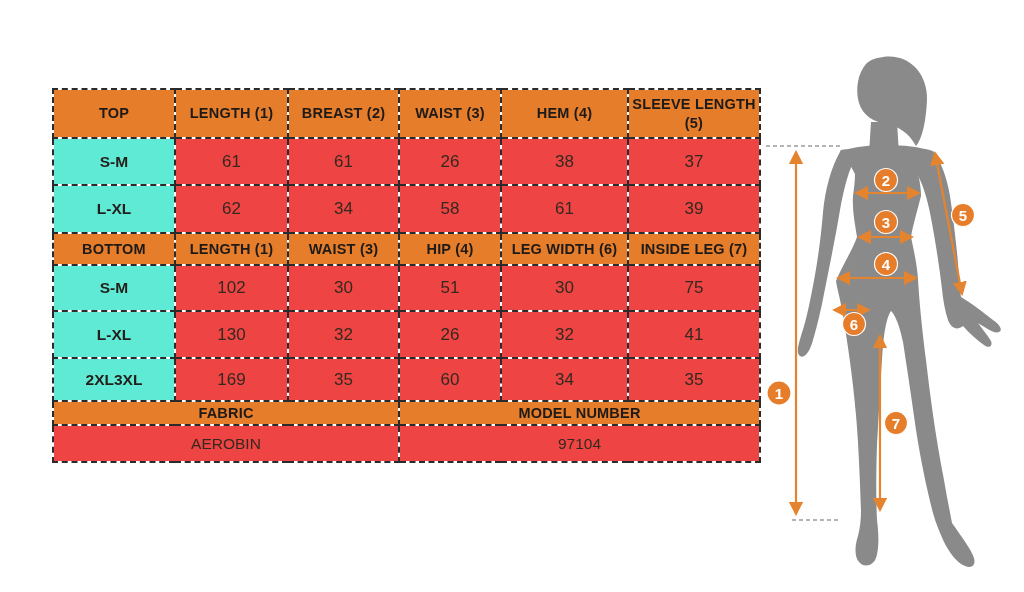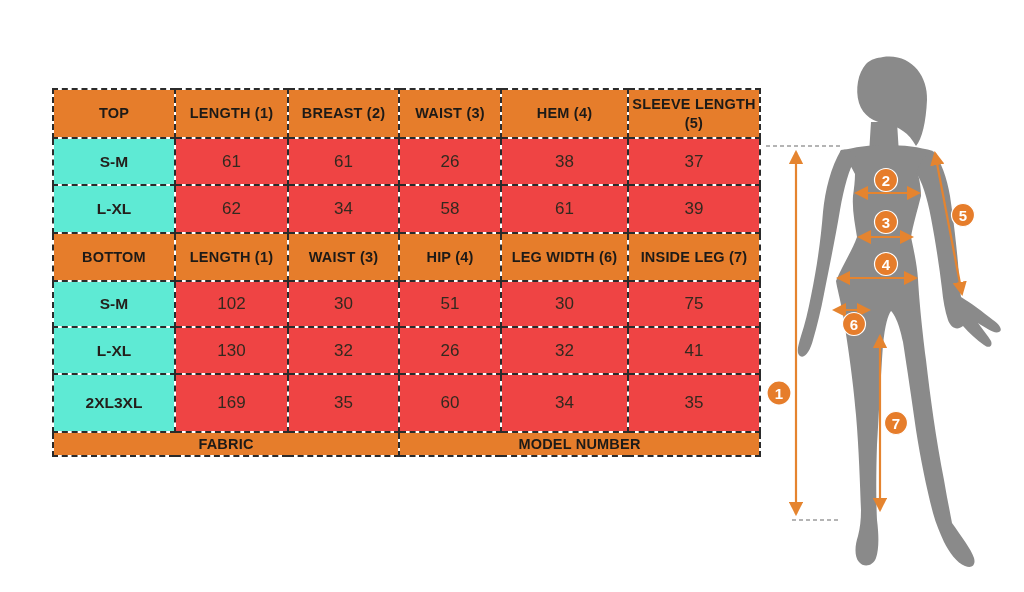--- a/index.html
+++ b/index.html
@@ -70,21 +70,21 @@
     </tr>
     <tr style="height:48px">
       <td class="sz">L-XL</td>
       <td class="dt">62</td>
       <td class="dt">34</td>
       <td class="dt">58</td>
       <td class="dt">61</td>
       <td class="dt">39</td>
     </tr>
 
-    <tr style="height:48px">
+    <tr style="height:32px">
       <th class="hd">BOTTOM</th>
       <th class="hd">LENGTH (1)</th>
       <th class="hd">WAIST (3)</th>
       <th class="hd">HIP (4)</th>
       <th class="hd">LEG WIDTH (6)</th>
       <th class="hd">INSIDE LEG (7)</th>
     </tr>
     <tr style="height:46px">
       <td class="sz">S-M</td>
       <td class="dt">102</td>
@@ -94,32 +94,36 @@
       <td class="dt">75</td>
     </tr>
     <tr style="height:47px">
       <td class="sz">L-XL</td>
       <td class="dt">130</td>
       <td class="dt">32</td>
       <td class="dt">26</td>
       <td class="dt">32</td>
       <td class="dt">41</td>
     </tr>
-    <tr style="height:58px">
+    <tr style="height:43px">
       <td class="sz">2XL3XL</td>
       <td class="dt">169</td>
       <td class="dt">35</td>
       <td class="dt">60</td>
       <td class="dt">34</td>
       <td class="dt">35</td>
     </tr>
 
     <tr style="height:24px">
       <th class="hd" colspan="3">FABRIC</th>
       <th class="hd" colspan="3">MODEL NUMBER</th>
+    </tr>
+    <tr style="height:37px">
+      <td class="dt" colspan="3" style="font-size:15.5px">AEROBIN</td>
+      <td class="dt" colspan="3" style="font-size:15.5px">97104</td>
     </tr>
   </tbody>
     </table>
 
   <div id="product-code">402GR</div>
 
   <svg id="figure-svg" width="264" height="552" viewBox="760 40 264 552">
     <defs>
       <marker id="ah" viewBox="0 0 10 10" refX="8.5" refY="5" markerWidth="6.5" markerHeight="6.5" orient="auto-start-reverse">
         <path d="M0,0 L10,5 L0,10 z" fill="#E5842F"></path>

